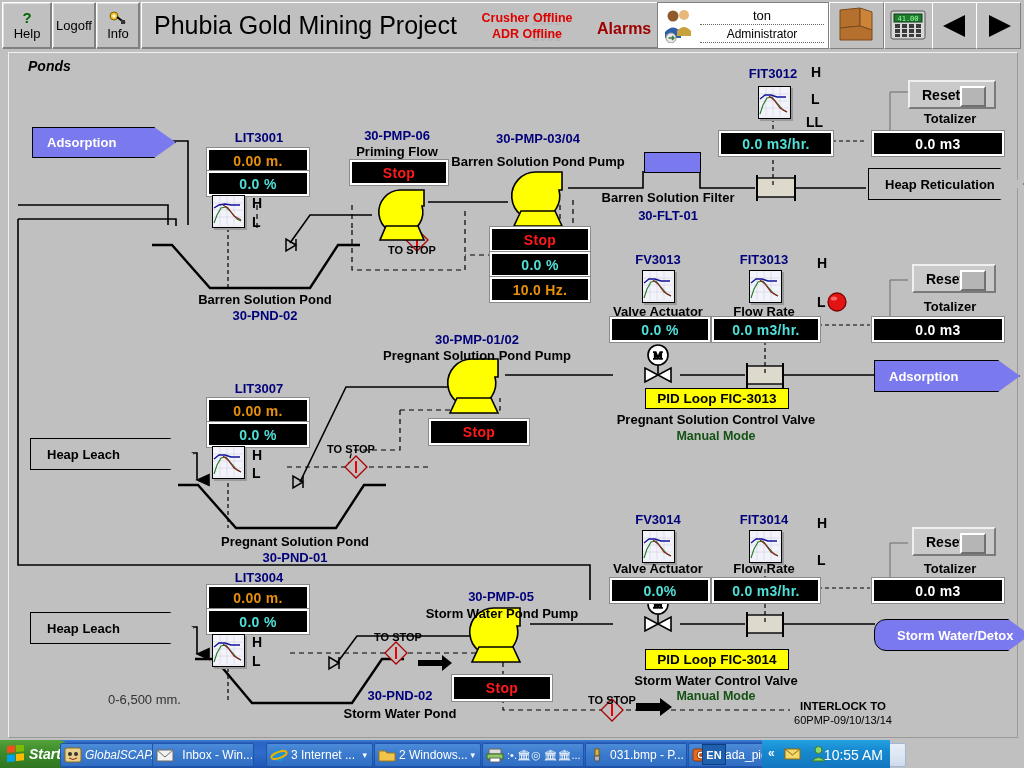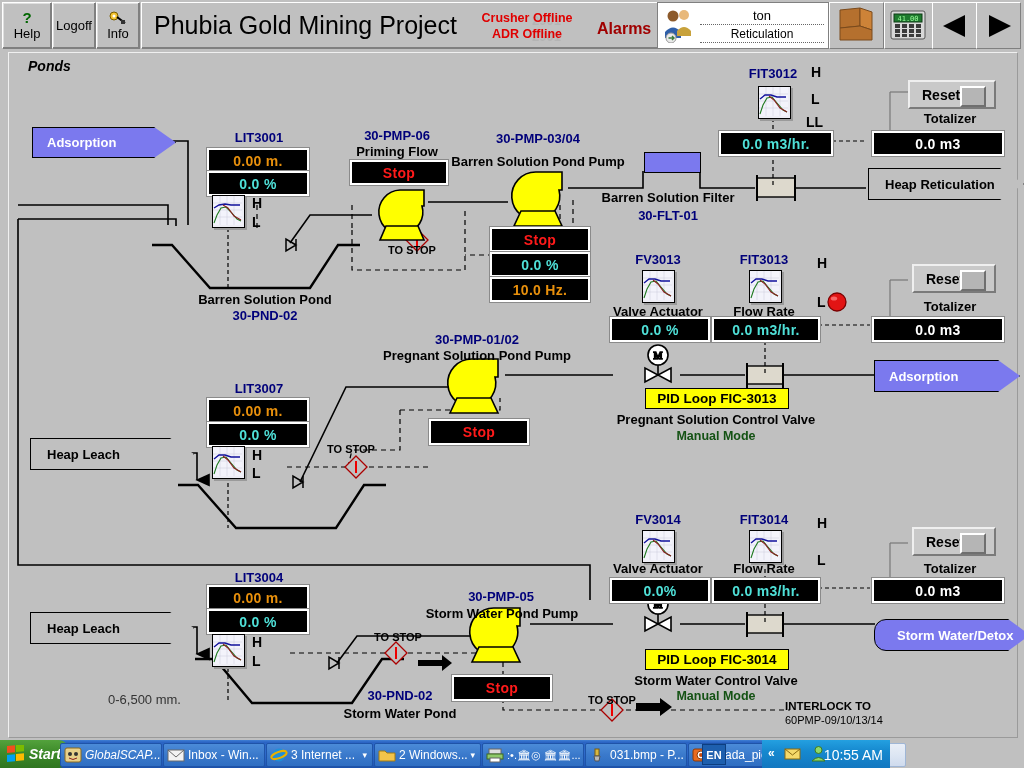--- a/index.html
+++ b/index.html
@@ -106,21 +106,21 @@
     border:2px solid #efefef;border-right-color:#7a7a7a;border-bottom-color:#7a7a7a;
     display:flex;align-items:center;
   }
   .resetbtn .rtxt{font-size:14px;font-weight:bold;color:#000;padding-left:12px;}
   .resetbtn .rchk{
     position:absolute;right:8px;top:4px;width:22px;height:17px;background:#b5b5b5;
     border:2px solid #fff;border-right-color:#6f6f6f;border-bottom-color:#6f6f6f;
   }
   .mode{position:absolute;color:#145214;font-weight:bold;font-size:12.5px;text-align:center;white-space:nowrap;}
   .tostop{position:absolute;color:#000;font-size:11px;font-weight:bold;white-space:nowrap;}
-  .interlock{position:absolute;color:#000;font-size:11.5px;font-weight:bold;text-align:left;white-space:nowrap;}
+  .interlock{position:absolute;color:#000;font-size:11.5px;font-weight:bold;text-align:center;white-space:nowrap;}
 
   
   #taskbar{
     position:absolute;left:0;top:740px;width:890px;height:28px;
     background:linear-gradient(180deg,#3f7fd4 0%,#2b64c4 8%,#2f6bcb 45%,#2159b8 92%,#1b4fa8 100%);
   }
   #startbtn{
     position:absolute;left:0;top:0;width:68px;height:28px;
     background:linear-gradient(180deg,#53a23c 0%,#3d8a2a 45%,#2f7520 100%);
     border-radius:0 9px 9px 0;display:flex;align-items:center;
@@ -189,21 +189,21 @@
     <div id="userbox">
       <svg id="user-icon" viewBox="0 0 34 36">
         <circle cx="11" cy="9" r="5.5" fill="#8c5a2b"></circle>
           <path d="M3 25 q8 -9 16 0 v6 h-16z" fill="#2f5fa8"></path>
         <circle cx="22" cy="8" r="5" fill="#e8b87a"></circle>
           <path d="M15 24 q7 -8 14 0 v5 h-14z" fill="#c8a23c"></path>
         <circle cx="9" cy="31" r="5" fill="#e9e9e9" stroke="#999"></circle>
           <path d="M6.5 31 h5 M10 29 l2 2 l-2 2" stroke="#3a7a3a" stroke-width="1.4" fill="none"></path>
       </svg>
       <div id="user-name">ton</div>
-      <div id="user-role">Reticulation</div>
+      <div id="user-role">Administrator</div>
     </div>
 
     <div id="folderbtn">
       <svg width="40" height="38" style="margin:3px 0 0 6px" viewBox="0 0 40 38">
         <path d="M4 4 L24 2 L24 20 L4 22 Z" fill="#b5702e" stroke="#7a4a1c"></path>
         <path d="M24 2 L36 6 L36 24 L24 20 Z" fill="#cd8338" stroke="#7a4a1c"></path>
         <path d="M4 22 L24 20 L36 24 L36 34 L4 34 Z" fill="#b5702e" stroke="#7a4a1c"></path>
       </svg>
     </div>
 
@@ -569,20 +569,22 @@
       <polyline points="10,9 15,13 21,21 28,25" fill="none" stroke="#8a2020" stroke-width="1.1"></polyline>
     </svg>
   </div>
   <div class="hl" style="left:252px;top:447px;">H</div>
   <div class="hl" style="left:252px;top:465px;">L</div>
 
   <div class="tagbox" style="left:30px;top:438px;width:146px;height:30px;">
     <span>Heap Leach</span>
   </div>
 
+  <div class="lbl" style="left:190px;top:534px;width:210px;">Pregnant Solution Pond</div>
+  <div class="tag" style="left:190px;top:550px;width:210px;">30-PND-01</div>
 
   <div class="tag" style="left:204px;top:570px;width:110px;">LIT3004</div>
   <div class="num orange" style="left:207px;top:585px;width:98px;height:21px;">0.00 m.</div>
   <div class="num cyan" style="left:207px;top:609px;width:98px;height:21px;">0.0 %</div>
   <div class="trend" style="left:212px;top:634px;">
     <svg width="29" height="29" viewBox="0 0 29 29">
       <rect width="29" height="29" fill="#f3f3fb"></rect>
       <g stroke="#c8c8d8" stroke-width="0.5">
           <line x1="0" y1="7" x2="29" y2="7"></line>
           <line x1="0" y1="14" x2="29" y2="14"></line>
@@ -689,21 +691,21 @@
     <div class="task" style="left:60px;width:100px;font-style:italic;">
       <svg class="ti" viewBox="0 0 18 16">
           <rect x="1" y="1" width="16" height="14" rx="2" fill="#e8d08a" stroke="#8a6a20"></rect>
           <circle cx="6" cy="7" r="2" fill="#333"></circle>
           <circle cx="12" cy="7" r="2" fill="#333"></circle>
           <path d="M5 11 q4 3 8 0" stroke="#8a2020" fill="none"></path>
         </svg>
       <span>GlobalSCAP...</span>
     </div>
 
-    <div class="task" style="left:163px;width:100px;">
+    <div class="task" style="left:152px;width:100px;justify-content:space-between;">
       <svg class="ti" viewBox="0 0 18 16">
           <rect x="1" y="3" width="16" height="11" fill="#f2f2f2" stroke="#6a6a6a"></rect>
           <path d="M1 3 L9 10 L17 3" stroke="#6a6a6a" fill="none"></path>
         </svg>
       <span>Inbox - Win...</span>
     </div>
 
     <div class="task" style="left:266px;width:105px;">
       <svg class="ti" viewBox="0 0 18 16">
           <circle cx="9" cy="8" r="6.5" fill="#1f8fd8"></circle>

